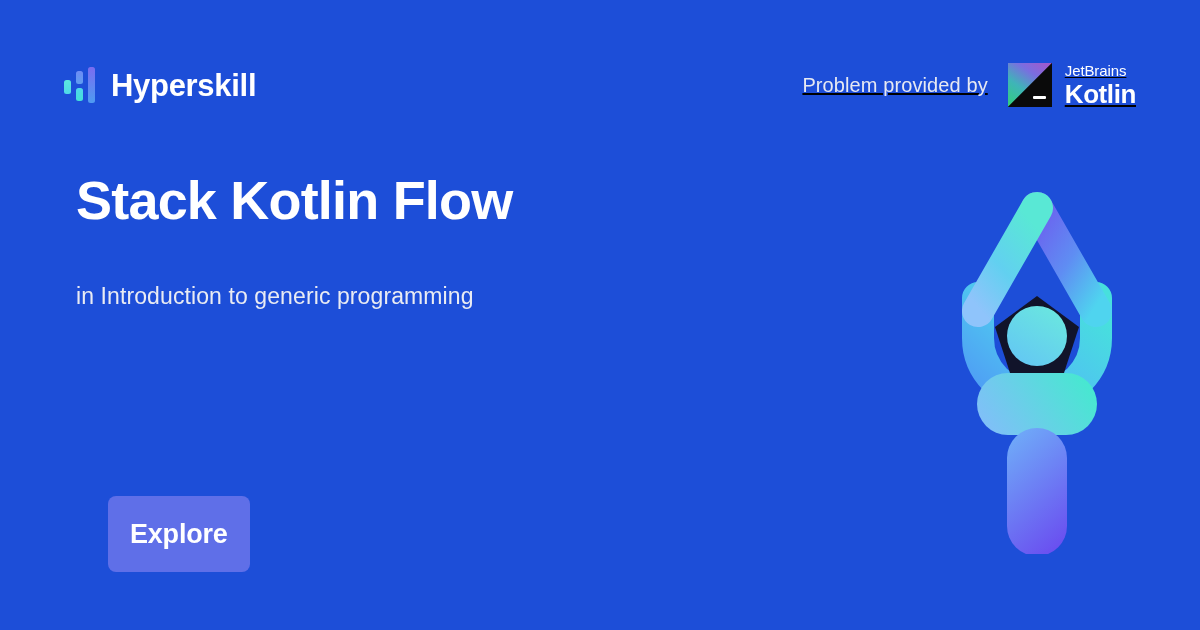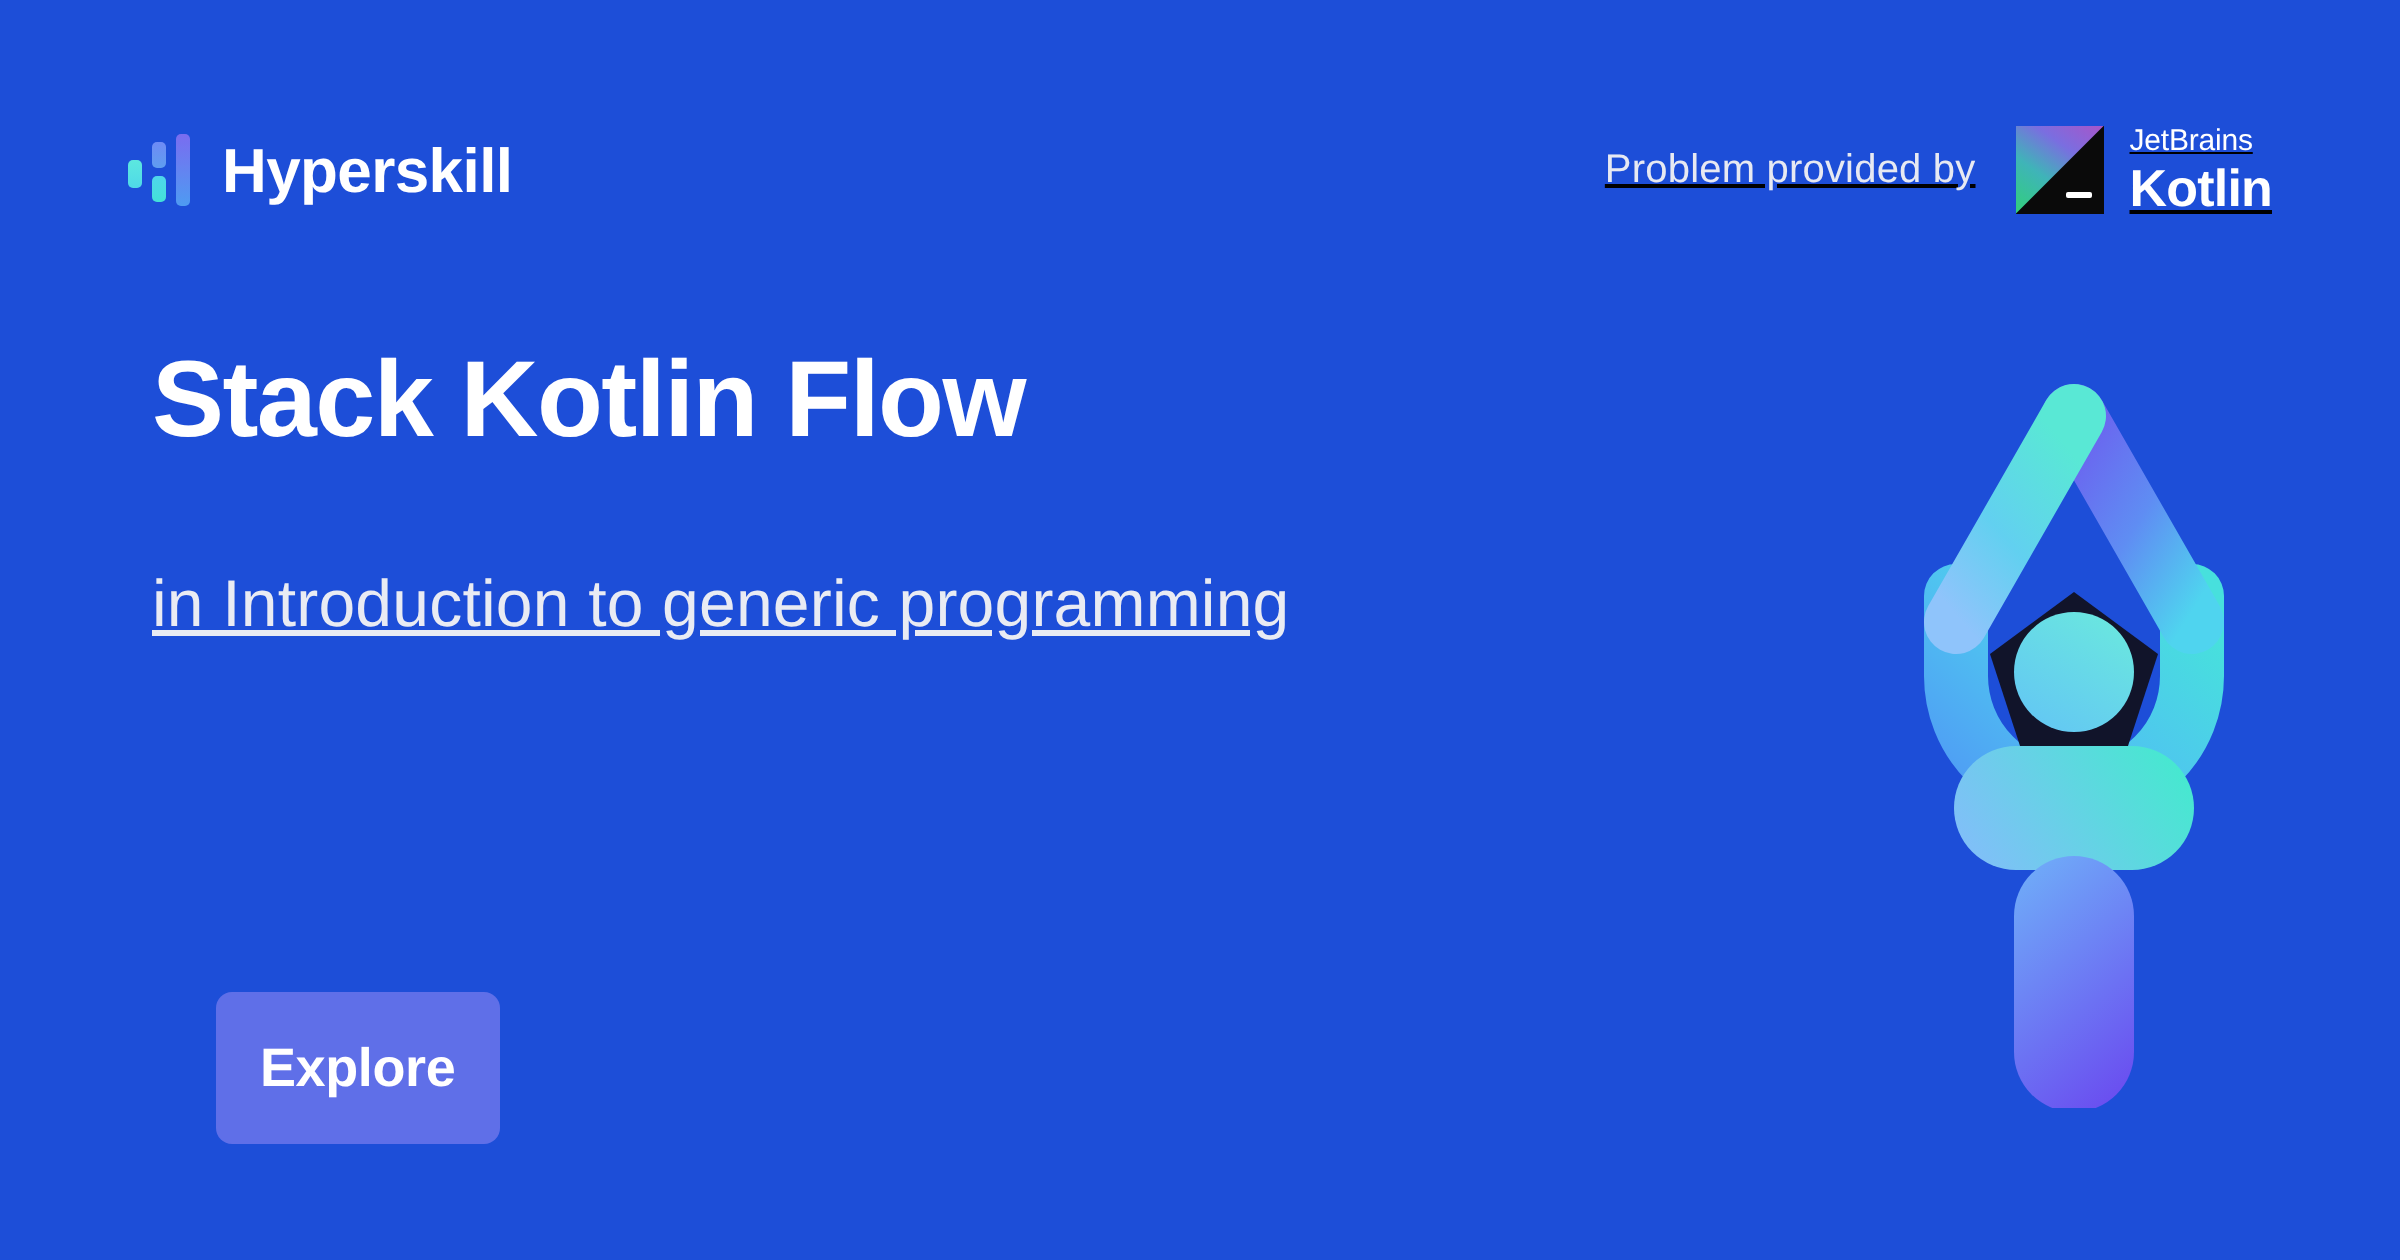--- a/index.html
+++ b/index.html
@@ -171,26 +171,25 @@
     color: #ffffff;
     font-size: 54px;
     font-weight: bold;
     line-height: 1.12;
     margin: 0;
     letter-spacing: -0.8px;
   }
 
   .subtitle {
     color: #e9ebf3;
-    font-size: 33px;
+    font-size: 23px;
     font-weight: normal;
     margin: 0;
     padding-top: 53px;
     letter-spacing: 0.1px;
-    text-decoration: underline;
   }
 
   .cta {
     position: absolute;
     left: 64px;
     top: 496px;
     display: inline-flex;
     align-items: center;
     justify-content: center;
     min-width: 140px;

